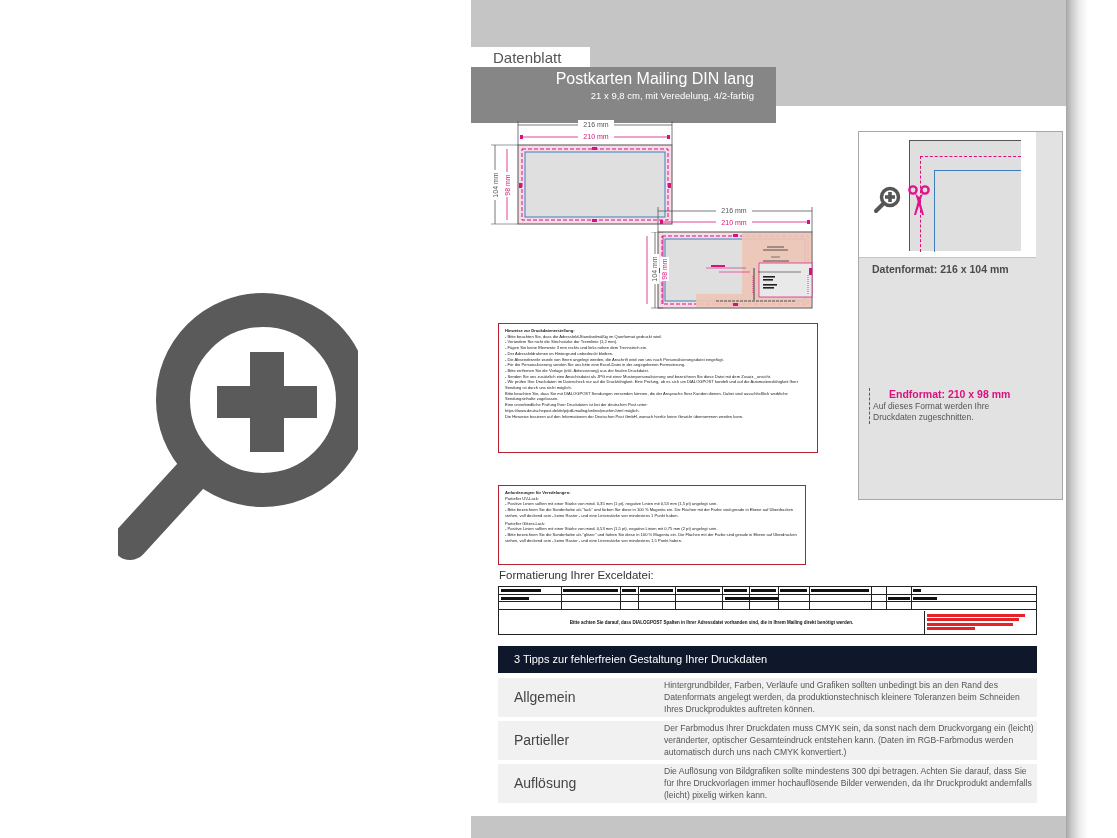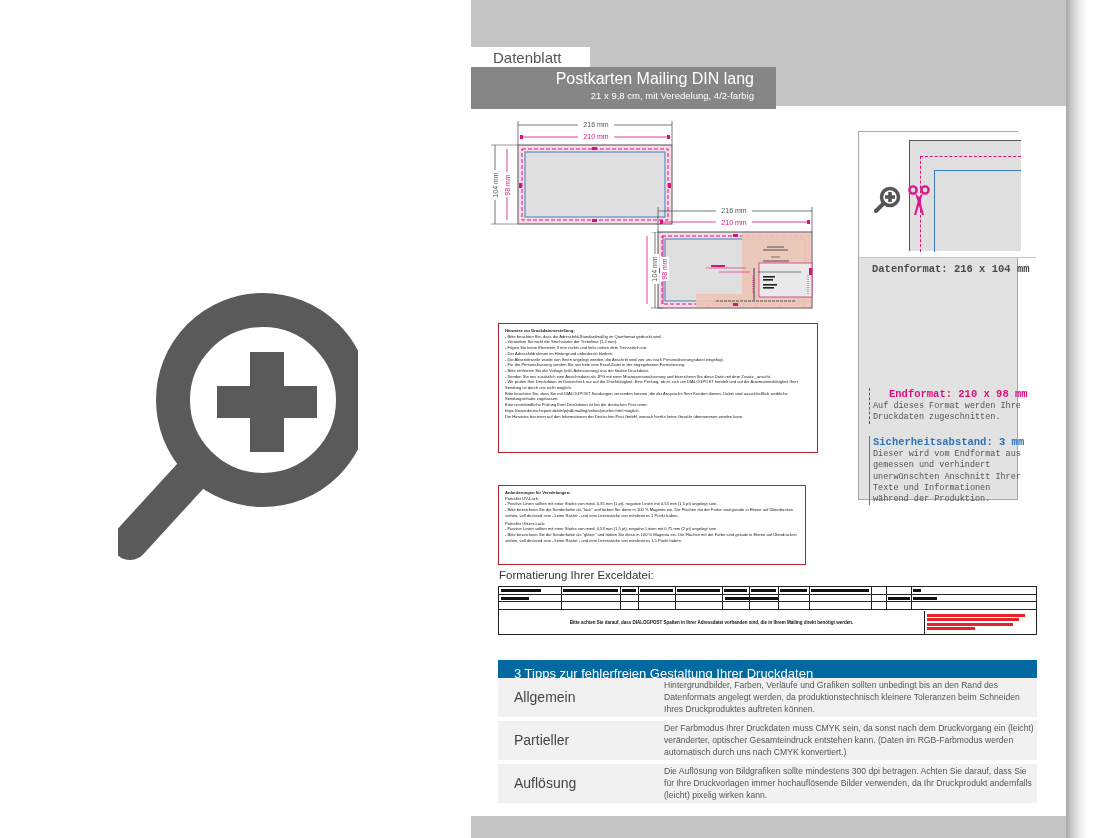--- a/index.html
+++ b/index.html
@@ -11,29 +11,29 @@
 
   
   .page { position: absolute; left: 471px; top: 0; width: 595px; height: 838px; background: #ffffff; overflow: hidden; }
   .page-shadow { position: absolute; left: 1066px; top: 0; width: 22px; height: 838px;
     background: linear-gradient(to right, #a6a6a6 0%, #c9c9c9 25%, #ebebeb 60%, #ffffff 100%); }
   .page-top-band { position: absolute; left: 0; top: 0; width: 595px; height: 106px; background: #c6c5c5; }
   .page-bottom-band { position: absolute; left: 0; top: 816px; width: 595px; height: 22px; background: #c6c5c5; }
 
   .tab-datenblatt { position: absolute; left: 0; top: 47px; width: 119px; height: 20px; background: #ffffff;
     font-size: 15px; color: #555; padding-left: 22px; line-height: 21px; }
-  .title-bar { position: absolute; left: 0; top: 67px; width: 305px; height: 42px; background: #858685; color: #fff; text-align: right; padding-right: 22px; }
+  .title-bar { position: absolute; left: 0; top: 67px; width: 305px; height: 56px; background: #858685; color: #fff; text-align: right; padding-right: 22px; }
   .title-bar .t1 { font-size: 16px; line-height: 22px; padding-top: 1px; }
   .title-bar .t2 { font-size: 9.5px; line-height: 12px; }
 
   
   .diagram { position: absolute; }
 
   
-  .info-panel { position: absolute; left: 387px; top: 131px; width: 160px; height: 369px; border: 1px solid #a8a8a8; background: #e3e2e3; font-family: Liberation Mono, monospace; }
+  .info-panel { position: absolute; left: 387px; top: 131px; width: 205px; height: 369px; border: 1px solid #a8a8a8; background: #e3e2e3; }
   .info-preview { position: absolute; left: 0; top: 0; width: 177px; height: 126px; background: #ffffff; border-bottom: 1px solid #c5c5c5; }
   .info-preview .sheet { position: absolute; left: 50px; top: 8px; width: 112px; height: 111px; background: #e0dfe0; border-left: 1px solid #555; border-top: 1px solid #555; }
   .info-preview .dash-v { position: absolute; left: 61px; top: 24px; width: 0; height: 96px; border-left: 1.5px dashed #d9117d; }
   .info-preview .dash-h { position: absolute; left: 61px; top: 24px; width: 101px; height: 0; border-top: 1.5px dashed #d9117d; }
   .info-preview .blue-v { position: absolute; left: 75px; top: 38px; width: 0; height: 82px; border-left: 1.5px solid #3a7ec0; }
   .info-preview .blue-h { position: absolute; left: 75px; top: 38px; width: 87px; height: 0; border-top: 1.5px solid #3a7ec0; }
   .info-preview .mini-zoom { position: absolute; left: 13px; top: 53px; width: 30px; height: 30px; }
   .info-preview .scissors { position: absolute; left: 49px; top: 52px; width: 22px; height: 34px; }
 
   .info-text { position: absolute; left: 13px; width: 160px; font-size: 8.5px; line-height: 11.3px; color: #555; }
@@ -58,21 +58,21 @@
   .excel-title { position: absolute; left: 28px; top: 569px; font-size: 11.5px; color: #333; text-align: right; }
   .excel-table { position: absolute; left: 27px; top: 586px; width: 539px; height: 49px; border: 1.5px solid #222; }
   .excel-table .row { position: absolute; left: 0; width: 100%; border-bottom: 1px solid #222; }
   .excel-table .vline { position: absolute; top: 0; height: 23px; border-left: 1px solid #222; }
   .excel-table .bar { position: absolute; height: 3px; background: #111; }
   .excel-notice { position: absolute; left: 0; top: 24px; width: 425px; height: 23px; font-size: 4.5px; font-weight: bold; text-align: center; line-height: 23px; color: #111; }
   .excel-warn { position: absolute; left: 425px; top: 24px; width: 112px; height: 23px; border-left: 1px solid #222; padding: 1px 2px; }
   .excel-warn span { display: block; height: 3px; margin: 1.6px 0; background: #e52228; }
 
   
-  .tips-header { position: absolute; left: 27px; top: 660px; width: 539px; height: 27px; background: #0369a1; color: #fff; font-size: 13px; line-height: 27px; padding-left: 16px; }
+  .tips-header { position: absolute; left: 27px; top: 646px; width: 539px; height: 27px; background: #0f172a; color: #fff; font-size: 11px; line-height: 27px; padding-left: 16px; }
   .tip-row { position: absolute; left: 27px; width: 539px; height: 39px; background: #f1f1f1; }
   .tip-row .lbl { position: absolute; left: 16px; top: 0; line-height: 39px; font-size: 14px; color: #444; }
   .tip-row .txt { position: absolute; left: 166px; top: 2px; width: 372px; font-size: 8.6px; line-height: 11.8px; color: #555; }
   .tip-1 { top: 678px; }
   .tip-2 { top: 721px; }
   .tip-3 { top: 764px; }
 </style>
 </head>
 <body>
 
@@ -204,24 +204,20 @@
 
     <div class="info-text sec-datenformat">
       <h4>Datenformat: 216 x 104 mm</h4>
     </div>
 
     <div class="info-text sec-endformat">
       <h4>Endformat: 210 x 98 mm</h4>
       <p>Auf dieses Format werden Ihre Druckdaten zugeschnitten.</p>
     </div>
 
-    <div class="info-text sec-sicher">
-      <h4>Sicherheitsabstand: 3 mm</h4>
-      <p>Dieser wird vom Endformat aus gemessen und verhindert unerwünschten Anschnitt Ihrer Texte und Informationen während der Produktion.</p>
-    </div>
   </div>
 
   <div class="note-box note-1">
     <div class="hdr">Hinweise zur Druckdatenerstellung:</div>
     <ul>
       <li>- Bitte beachten Sie, dass die Adressfeld-Standardmäßig im Querformat gedruckt wird.</li>
       <li>- Verändern Sie nicht die Strichstärke der Trennlinie (1,2 mm).</li>
       <li>- Fügen Sie keine Elemente 3 mm rechts und links neben dem Trennstrich ein.</li>
       <li>- Der Adressfeldrahmen im Hintergrund unbedruckt bleiben.</li>
       <li>- Die Absenderzeile wurde von Ihnen angelegt werden, die Anschrift wird von uns nach Personalisierungsdatei eingefügt.</li>

